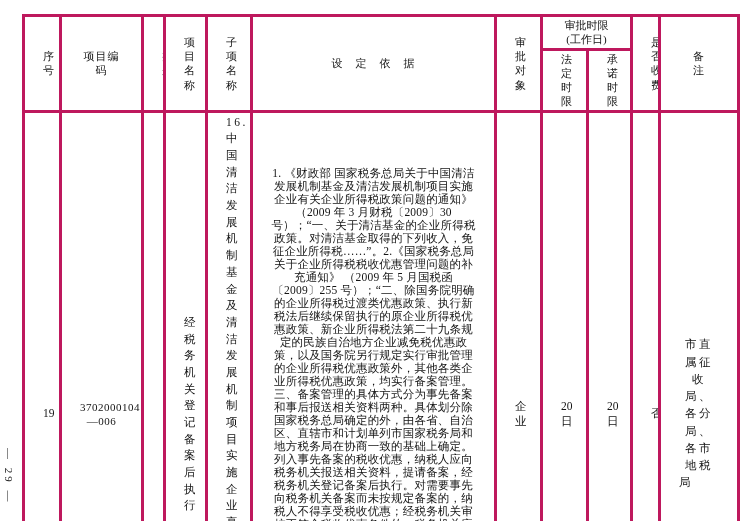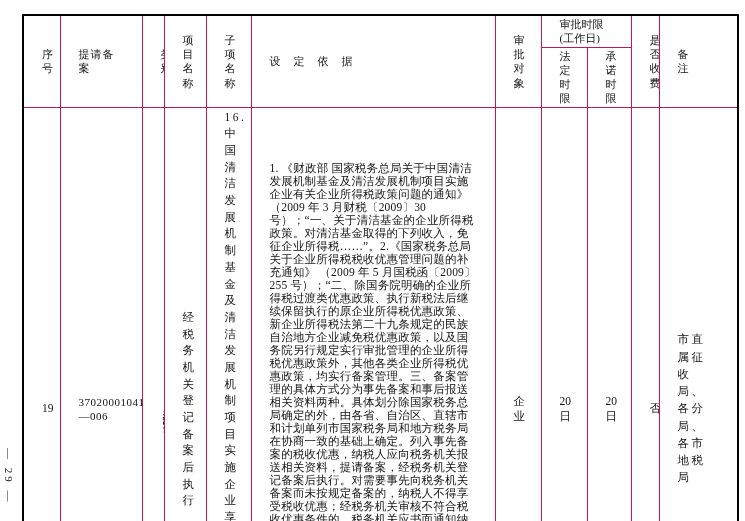--- a/index.html
+++ b/index.html
@@ -11,24 +11,24 @@
     color:#141414;
     overflow:hidden;
   }
   table.doc{
     position:absolute;left:22px;top:14px;
     width:715px;
     border-collapse:collapse;
     table-layout:fixed;
   }
   table.doc th, table.doc td{
-    border:1px solid #be185d;
+    border:3px solid #be185d;
     padding:1px 18px;
     font-weight:normal;
-    text-align:left;
+    text-align:center;
     vertical-align:middle;
     overflow:hidden;
   }
   table.doc{border:2px solid #000;}
   tr.hr1 th{height:22px;}
   tr.hr2 th{height:35px;}
   tr.body td{height:426px;margin-left:44px;}
   th{font-size:11px;font-weight:bold;letter-spacing:1px;line-height:1.3;}
   .preline{white-space:pre-line;}
   td{font-size:11.5px;line-height:1.3;}
@@ -90,21 +90,21 @@
       <col style="width:244px">
       <col style="width:46px">
       <col style="width:46px">
       <col style="width:44px">
       <col style="width:28px">
       <col style="width:79px">
     </colgroup>
     <thead>
       <tr class="hr1">
         <th rowspan="2">序号</th>
-        <th rowspan="2">提请备案</th>
+        <th rowspan="2">项目编码</th>
         <th rowspan="2">类别</th>
         <th rowspan="2" class="preline">项目
 名称</th>
         <th rowspan="2" class="preline">子项
 名称</th>
         <th rowspan="2">设　定　依　据</th>
         <th rowspan="2" class="preline">审批
 对象</th>
         <th colspan="2" style="letter-spacing:0;">审批时限(工作日)</th>
         <th rowspan="2" class="preline">是否

